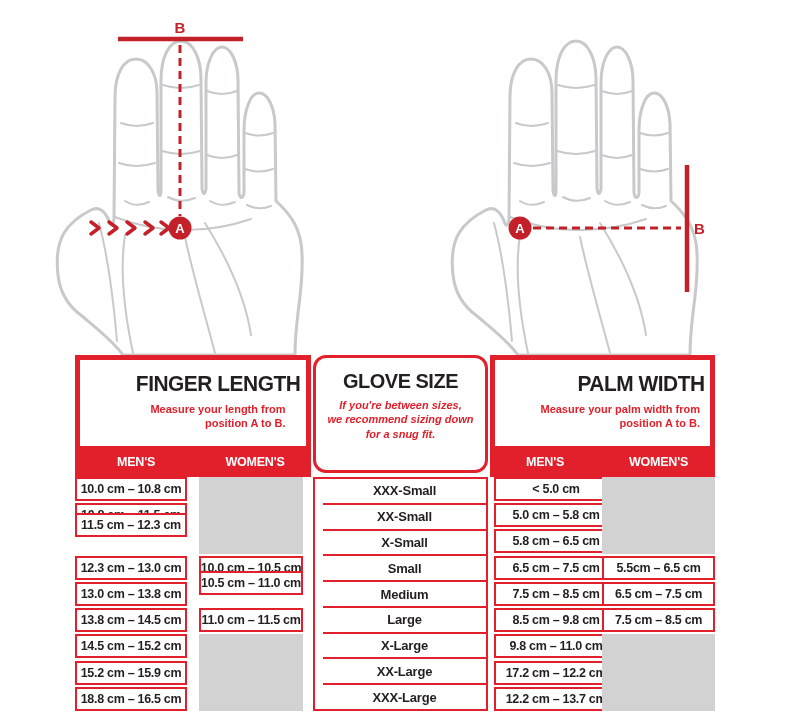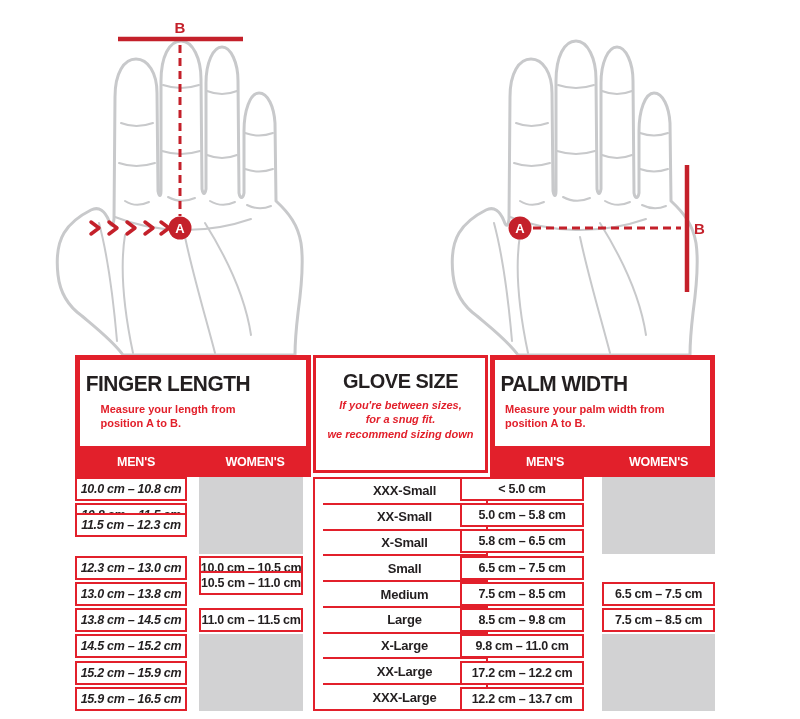--- a/index.html
+++ b/index.html
@@ -9,21 +9,21 @@
     --red:#e2202b; --annotation-red:#c4202a; --blank-gray:#d2d2d3;
     --text-dark:#231f20; --hand-gray:#c8c9cb;
   }
   .hand-svg { position:absolute; }
   .hand-outline { fill:#ffffff; stroke:var(--hand-gray); stroke-width:3; stroke-linejoin:round; }
   .hand-crease { fill:none; stroke:var(--hand-gray); stroke-width:2; stroke-linecap:round; }
   .anno-line { stroke:var(--annotation-red); }
   .anno-label { fill:var(--annotation-red); font-family:"Liberation Sans",sans-serif; font-weight:bold; font-size:15px; }
   .anno-dot-label { fill:#ffffff; font-family:"Liberation Sans",sans-serif; font-weight:bold; font-size:13px; }
   .panel { position:absolute; background:var(--red); }
-  .panel-white { position:absolute; left:5px; right:5px; top:5px; bottom:31px; background:#fff; text-align:left; overflow:hidden; }
+  .panel-white { position:absolute; left:5px; right:5px; top:5px; bottom:31px; background:#fff; text-align:right; overflow:hidden; }
   .glove-panel { position:absolute; background:#fff; border:3px solid var(--red); box-sizing:border-box; text-align:center; overflow:hidden; }
   .panel-title { font-weight:700; font-size:22px; color:var(--text-dark); letter-spacing:-0.5px; margin-top:11px; transform:scaleX(0.95); white-space:nowrap; }
   .panel-sub { margin:5px auto 0 auto; font-weight:700; font-size:11px; color:var(--red); line-height:1.3; }
   .panel-sub.italic { font-style:italic; }
   .col-heads { position:absolute; left:0; right:0; bottom:0; height:31px; }
   .col-head { position:absolute; top:0; height:31px; display:flex; align-items:center; justify-content:center;
     color:#fff; font-weight:700; font-size:12.5px; letter-spacing:-0.2px; }
   .col { position:absolute; top:477px; height:234px; }
   .cell { position:absolute; left:0; right:0; height:24px; background:#fff; border:2px solid var(--red); box-sizing:border-box;
     display:flex; align-items:center; justify-content:center; font-weight:700; font-size:12.5px; color:var(--text-dark);
@@ -124,53 +124,53 @@
         <div>Measure your length from</div>
         <div>position A to B.</div>
       </div>
     </div>
     <div class="col-heads">
       <div class="col-head" style="left:0; width:122px;">MEN'S</div>
       <div class="col-head" style="left:124px; width:112px;">WOMEN'S</div>
     </div>
   </div>
 
-  <div class="glove-panel" style="left:313px; top:355px; width:175px; height:118px;">
+  <div class="glove-panel" style="left:313px; top:355px; width:175px; height:118px;border-radius:13px;">
     <div class="panel-title" style="font-size:21px;">GLOVE SIZE</div>
     <div class="panel-sub italic" style="max-width:160px;">
       <div>If you're between sizes,</div>
+      <div>we recommend sizing down</div>
       <div>for a snug fit.</div>
-      <div>we recommend sizing down</div>
     </div>
   </div>
 
   <div class="panel" style="left:490px; top:355px; width:225px; height:122px;">
     <div class="panel-white">
       <div class="panel-title">PALM WIDTH</div>
       <div class="panel-sub" style="max-width:195px;">
         <div>Measure your palm width from</div>
         <div>position A to B.</div>
       </div>
     </div>
     <div class="col-heads">
       <div class="col-head" style="left:0; width:110px;">MEN'S</div>
       <div class="col-head" style="left:112px; width:113px;">WOMEN'S</div>
     </div>
   </div>
 
-  <div class="col" style="left:75px; width:112px;font-style:italic;">
+  <div class="col" style="left:75px; width:112px;">
     <div class="cell" style="top:0px">10.0 cm – 10.8 cm</div>
     <div class="cell" style="top:26px">10.8 cm – 11.5 cm</div>
     <div class="cell" style="top:36px">11.5 cm – 12.3 cm</div>
     <div class="cell" style="top:79px">12.3 cm – 13.0 cm</div>
     <div class="cell" style="top:105px">13.0 cm – 13.8 cm</div>
     <div class="cell" style="top:131px">13.8 cm – 14.5 cm</div>
     <div class="cell" style="top:157px">14.5 cm – 15.2 cm</div>
     <div class="cell" style="top:184px">15.2 cm – 15.9 cm</div>
-    <div class="cell" style="top:210px">15.9 cm – 16.5 cm</div>
+    <div class="cell" style="top:210px">18.8 cm – 16.5 cm</div>
   </div>
 
   <div class="col" style="left:199px; width:104px;">
     <div class="gray-block" style="top:0; height:77px;"></div>
     <div class="gray-block" style="top:157px; height:77px;"></div>
     <div class="cell" style="top:79px">10.0 cm – 10.5 cm</div>
     <div class="cell" style="top:94px">10.5 cm – 11.0 cm</div>
     <div class="cell" style="top:131px">11.0 cm – 11.5 cm</div>
   </div>
 
@@ -179,32 +179,33 @@
     <div class="glove-cell">XX-Small</div>
     <div class="glove-cell">X-Small</div>
     <div class="glove-cell">Small</div>
     <div class="glove-cell">Medium</div>
     <div class="glove-cell">Large</div>
     <div class="glove-cell">X-Large</div>
     <div class="glove-cell">XX-Large</div>
     <div class="glove-cell">XXX-Large</div>
   </div>
 
-  <div class="col" style="left:460px; width:124px;">
+  <div class="col" style="left:494px; width:124px;">
     <div class="cell" style="top:0px">&lt; 5.0 cm</div>
     <div class="cell" style="top:26px">5.0 cm – 5.8 cm</div>
     <div class="cell" style="top:52px">5.8 cm – 6.5 cm</div>
     <div class="cell" style="top:79px">6.5 cm – 7.5 cm</div>
     <div class="cell" style="top:105px">7.5 cm – 8.5 cm</div>
     <div class="cell" style="top:131px">8.5 cm – 9.8 cm</div>
     <div class="cell" style="top:157px">9.8 cm – 11.0 cm</div>
     <div class="cell" style="top:184px">17.2 cm – 12.2 cm</div>
     <div class="cell" style="top:210px">12.2 cm – 13.7 cm</div>
   </div>
 
   <div class="col" style="left:602px; width:113px;">
     <div class="gray-block" style="top:0; height:77px;"></div>
     <div class="gray-block" style="top:157px; height:77px;"></div>
+    <div class="cell" style="top:79px">5.5cm – 6.5 cm</div>
     <div class="cell" style="top:105px">6.5 cm – 7.5 cm</div>
     <div class="cell" style="top:131px">7.5 cm – 8.5 cm</div>
   </div>
 
 </div>
 
 </body></html>

